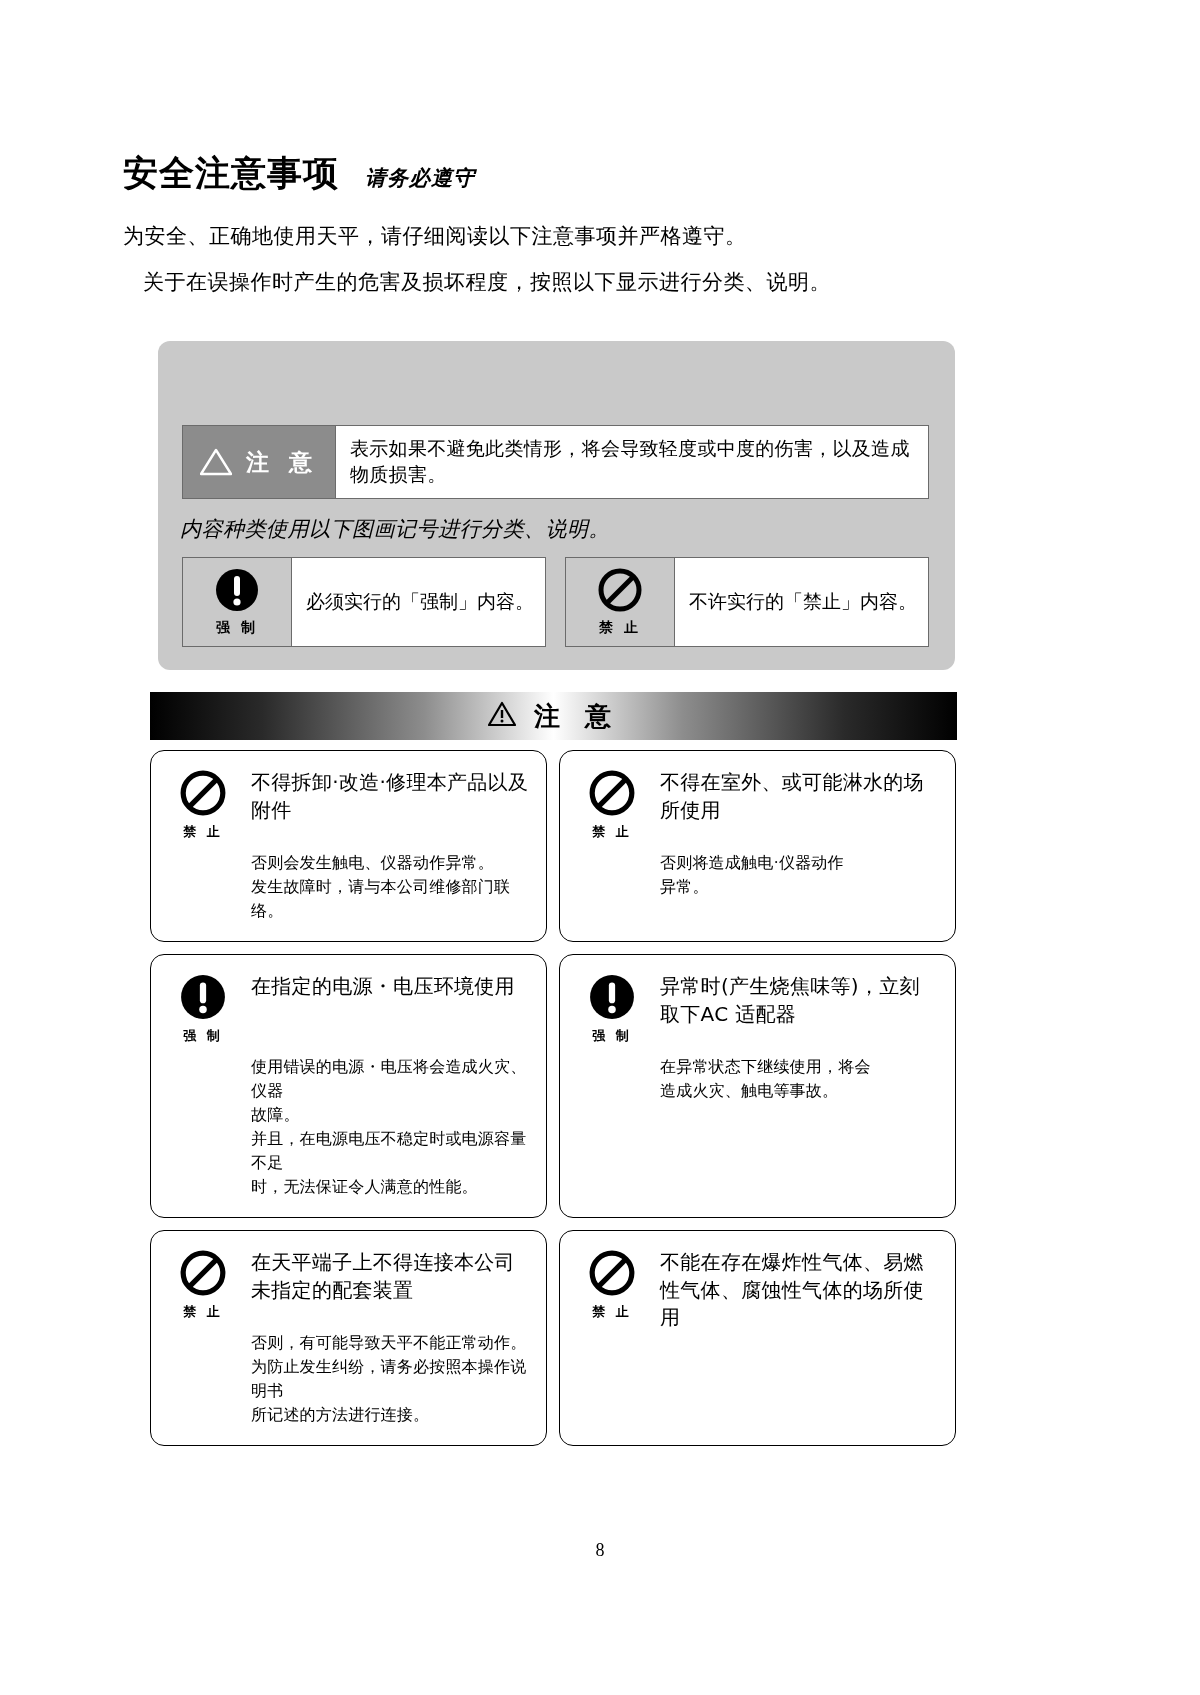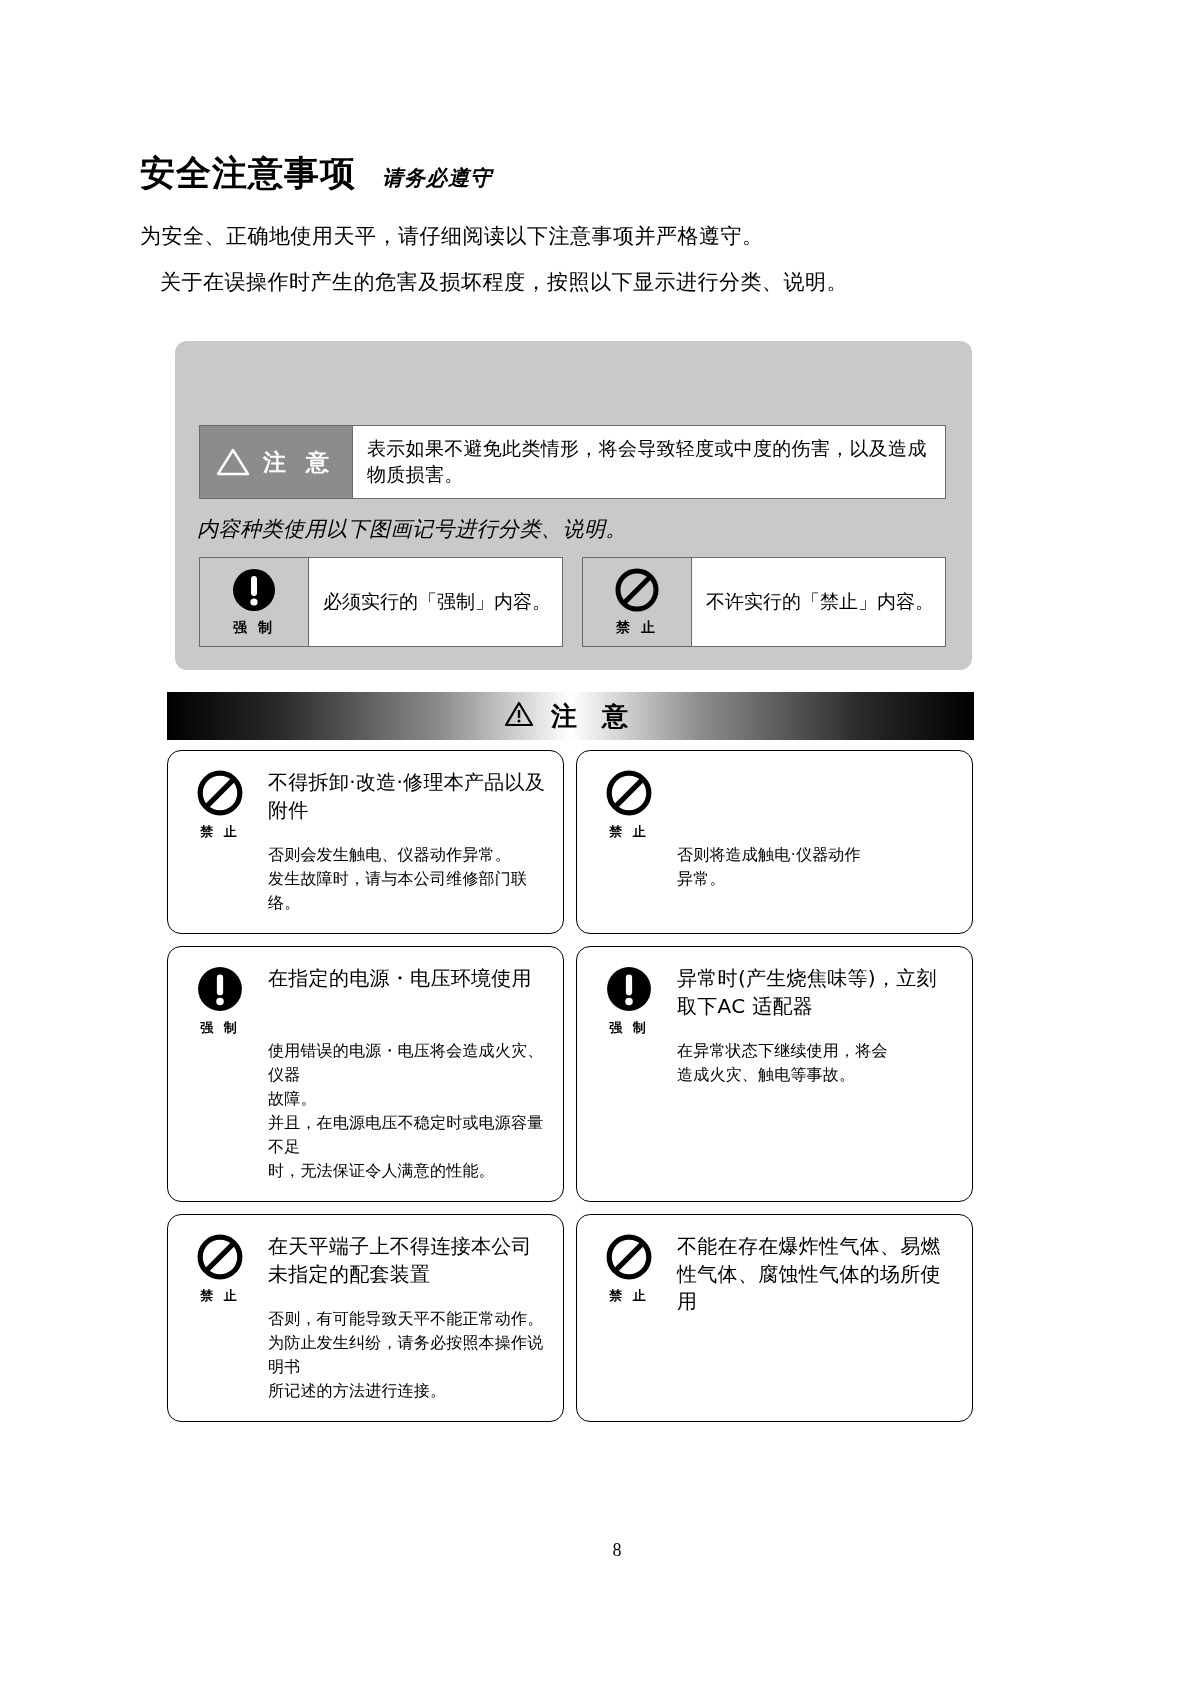--- a/index.html
+++ b/index.html
@@ -10,21 +10,21 @@
   body {
     width: 1200px;
     height: 1695px;
     font-family: "Liberation Serif", "DejaVu Serif", serif;
     color: #000000;
     position: relative;
     overflow: hidden;
   }
   .page {
     position: absolute;
-    left: 17px; top: 0;
+    left: 0; top: 0;
     width: 1114px;
     height: 1695px;
   }
 
   
   .title-row {
     position: absolute;
     left: 123px;
     top: 150px;
     display: flex;
@@ -226,21 +226,21 @@
     flex: 1;
     font-family: "DejaVu Sans", sans-serif;
     font-size: 20px;
     font-weight: normal;
     line-height: 1.38;
     letter-spacing: 0.3px;
     padding-top: 2px;
   }
   .card-body {
     margin-left: 84px;
-    margin-top: 2px;
+    margin-top: 10px;
     font-size: 16px;
     line-height: 1.5;
     letter-spacing: 0.2px;
     white-space: pre-line;
   }
   .card-h1 { min-height: 182px; }
   .card-h2 { min-height: 158px; }
   .card-h3 { min-height: 196px; }
 
   
@@ -352,20 +352,21 @@
       <div class="card-h">
         <div class="card-sym">
           <span>
             <svg width="48" height="48" viewBox="0 0 46 46">
               <circle cx="23" cy="23" r="19" fill="none" stroke="#000000" stroke-width="5"></circle>
               <line x1="9.5" y1="36.5" x2="36.5" y2="9.5" stroke="#000000" stroke-width="5"></line>
             </svg>
           </span>
           <span class="sym-label">禁 止</span>
         </div>
+        <div class="card-title title-serif">不得在室外、或可能淋水的场所使用</div>
       </div>
       <div class="card-body">否则将造成触电·仪器动作
 异常。</div>
     </div>
 
     <div class="card card-h2">
       <div class="card-h">
         <div class="card-sym">
           <span>
             <svg width="48" height="48" viewBox="0 0 46 46">

